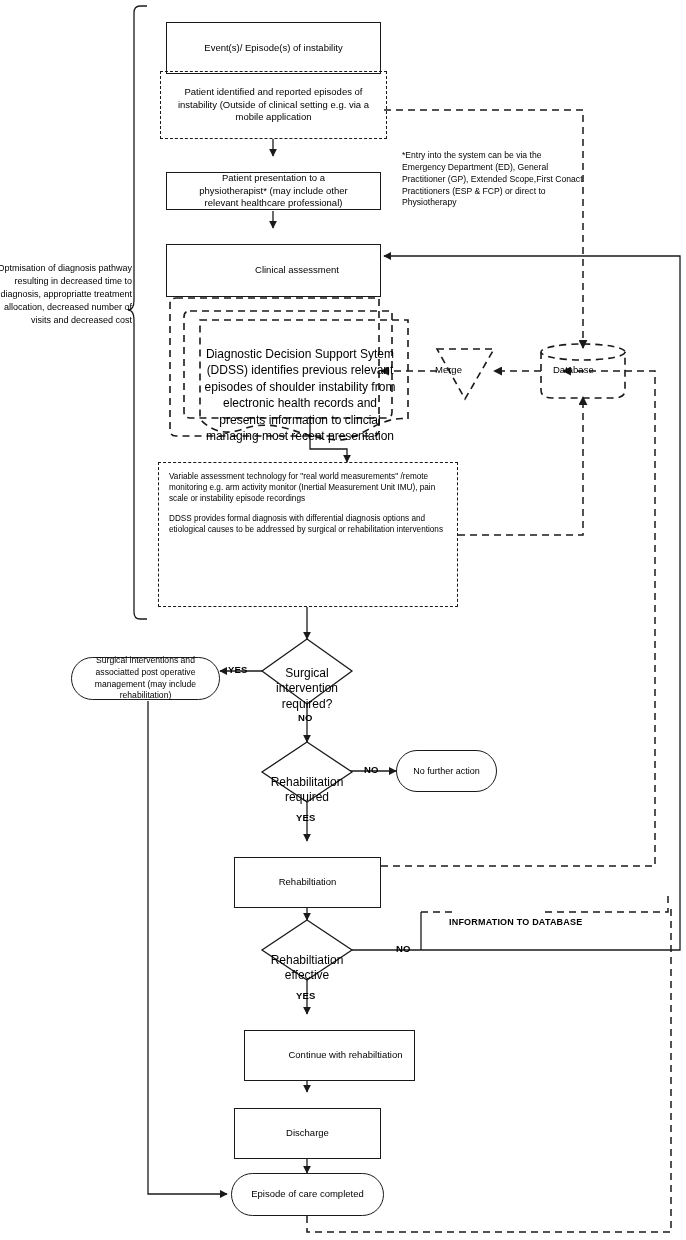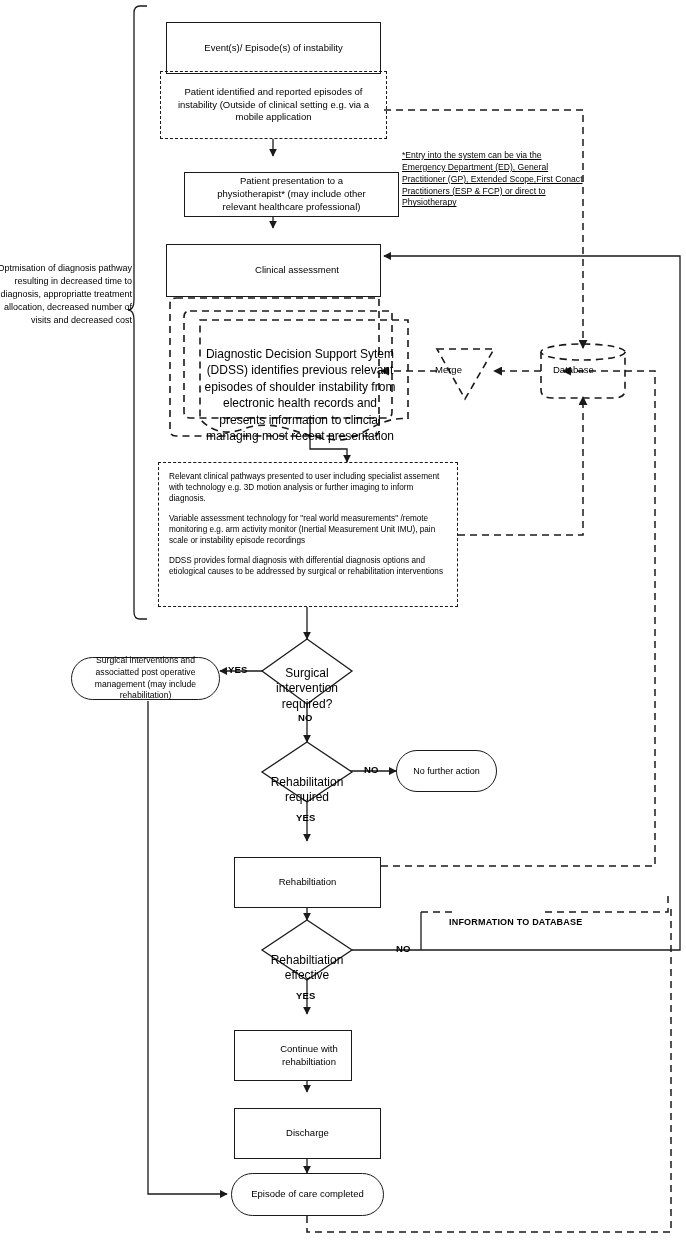--- a/index.html
+++ b/index.html
@@ -188,35 +188,34 @@
   </svg>
 
   <div class="node solid-box" style="left:166px; top:6px; width:215px; height:52px;">
     <span>Event(s)/ Episode(s) of instability</span>
   </div>
 
   <div class="node dashed-box" style="left:160px; top:71px; width:227px; height:68px; padding:20px 10px;">
     <span>Patient identified and reported episodes of instability (Outside of clinical setting e.g. via a mobile application</span>
   </div>
 
-  <div class="node solid-box" style="left:184px; top:156px; width:215px; height:45px; padding:2px 22px;">
+  <div class="node solid-box" style="left:166px; top:156px; width:215px; height:38px; padding:2px 22px;">
     <span>Patient presentation to a physiotherapist* (may include other relevant healthcare professional)</span>
   </div>
 
   <div class="node solid-box" style="left:166px; top:228px; width:215px; height:53px;padding-left:47px;">
     <span>Clinical assessment</span>
   </div>
 
   <div class="diamond-label" style="left:200px; top:330px; width:200px;">
     <span style="white-space:normal; display:block; line-height:1.38;">Diagnostic Decision Support Sytem (DDSS) identifies previous relevant episodes of shoulder instability from electronic health records and presents information to clincial managing most recent presentation</span>
   </div>
 
   <div class="node dashed-box left-align multi-para" style="left:158px; top:462px; width:300px; height:145px; padding:8px 10px; font-size:8.2px; line-height:1.35;">
     <div style="width:100%;">
-      <p>Relevant clinical pathways presented to  user including specialist assement with technology e.g. 3D motion analysis or further imaging to inform diagnosis.</p>
       <p>Variable assessment technology for "real world measurements" /remote monitoring e.g. arm activity monitor (Inertial Measurement Unit IMU), pain scale or  instability episode recordings</p>
       <p>DDSS provides formal diagnosis with  differential diagnosis options and etiological causes to be addressed by surgical or rehabilitation interventions</p>
     </div>
   </div>
 
   <div class="shape-label" style="left:435px; top:364px; width:60px;">
     <span>Merge</span>
   </div>
 
   <div class="shape-label" style="left:553px; top:364px; width:60px;">
@@ -244,21 +243,21 @@
 
   <div class="node solid-box" style="left:234px; top:841px; width:147px; height:51px;">
     <span>Rehabiltiation</span>
   </div>
 
   <div class="diamond-label" style="left:262px; top:937px; width:90px;">
     <span>Rehabiltiation
 effective</span>
   </div>
 
-  <div class="node solid-box" style="left:234px; top:1014px; width:118px; height:51px;padding-left:32px;">
+  <div class="node solid-box" style="left:244px; top:1014px; width:171px; height:51px;padding-left:32px;">
     <span>Continue with rehabiltiation</span>
   </div>
 
   <div class="node solid-box" style="left:234px; top:1092px; width:147px; height:51px;">
     <span>Discharge</span>
   </div>
 
   <div class="node stadium" style="left:231px; top:1173px; width:153px; height:43px;">
     <span>Episode of care completed</span>
   </div>
@@ -272,15 +271,15 @@
   <div class="edge-label" style="left:296px; top:812px;">YES</div>
 
   <div class="edge-label" style="left:396px; top:943px;">NO</div>
 
   <div class="edge-label" style="left:296px; top:990px;">YES</div>
 
   <div class="edge-label" style="left:449px; top:917px; font-size:9px;">INFORMATION TO DATABASE</div>
 
   <div class="plain-text" style="left:-4px; top:262px; width:136px; text-align:right; font-size:9px; line-height:1.45;">Optmisation of diagnosis pathway resulting in decreased time to diagnosis, appropriatte treatment allocation, decreased number of visits and decreased cost</div>
 
-  <div class="plain-text" style="left:402px; top:150px; width:184px; font-size:8.6px; line-height:1.38;text-decoration:underline;">*Entry into the system can be via the Emergency Department (ED), General Practitioner (GP), Extended Scope,First Conact Practitioners (ESP &amp; FCP) or direct to Physiotherapy</div>
+  <div class="plain-text" style="left:402px; top:150px; width:184px; font-size:8.6px; line-height:1.38;">*Entry into the system can be via the Emergency Department (ED), General Practitioner (GP), Extended Scope,First Conact Practitioners (ESP &amp; FCP) or direct to Physiotherapy</div>
 
 </div>
 
 </body></html>

